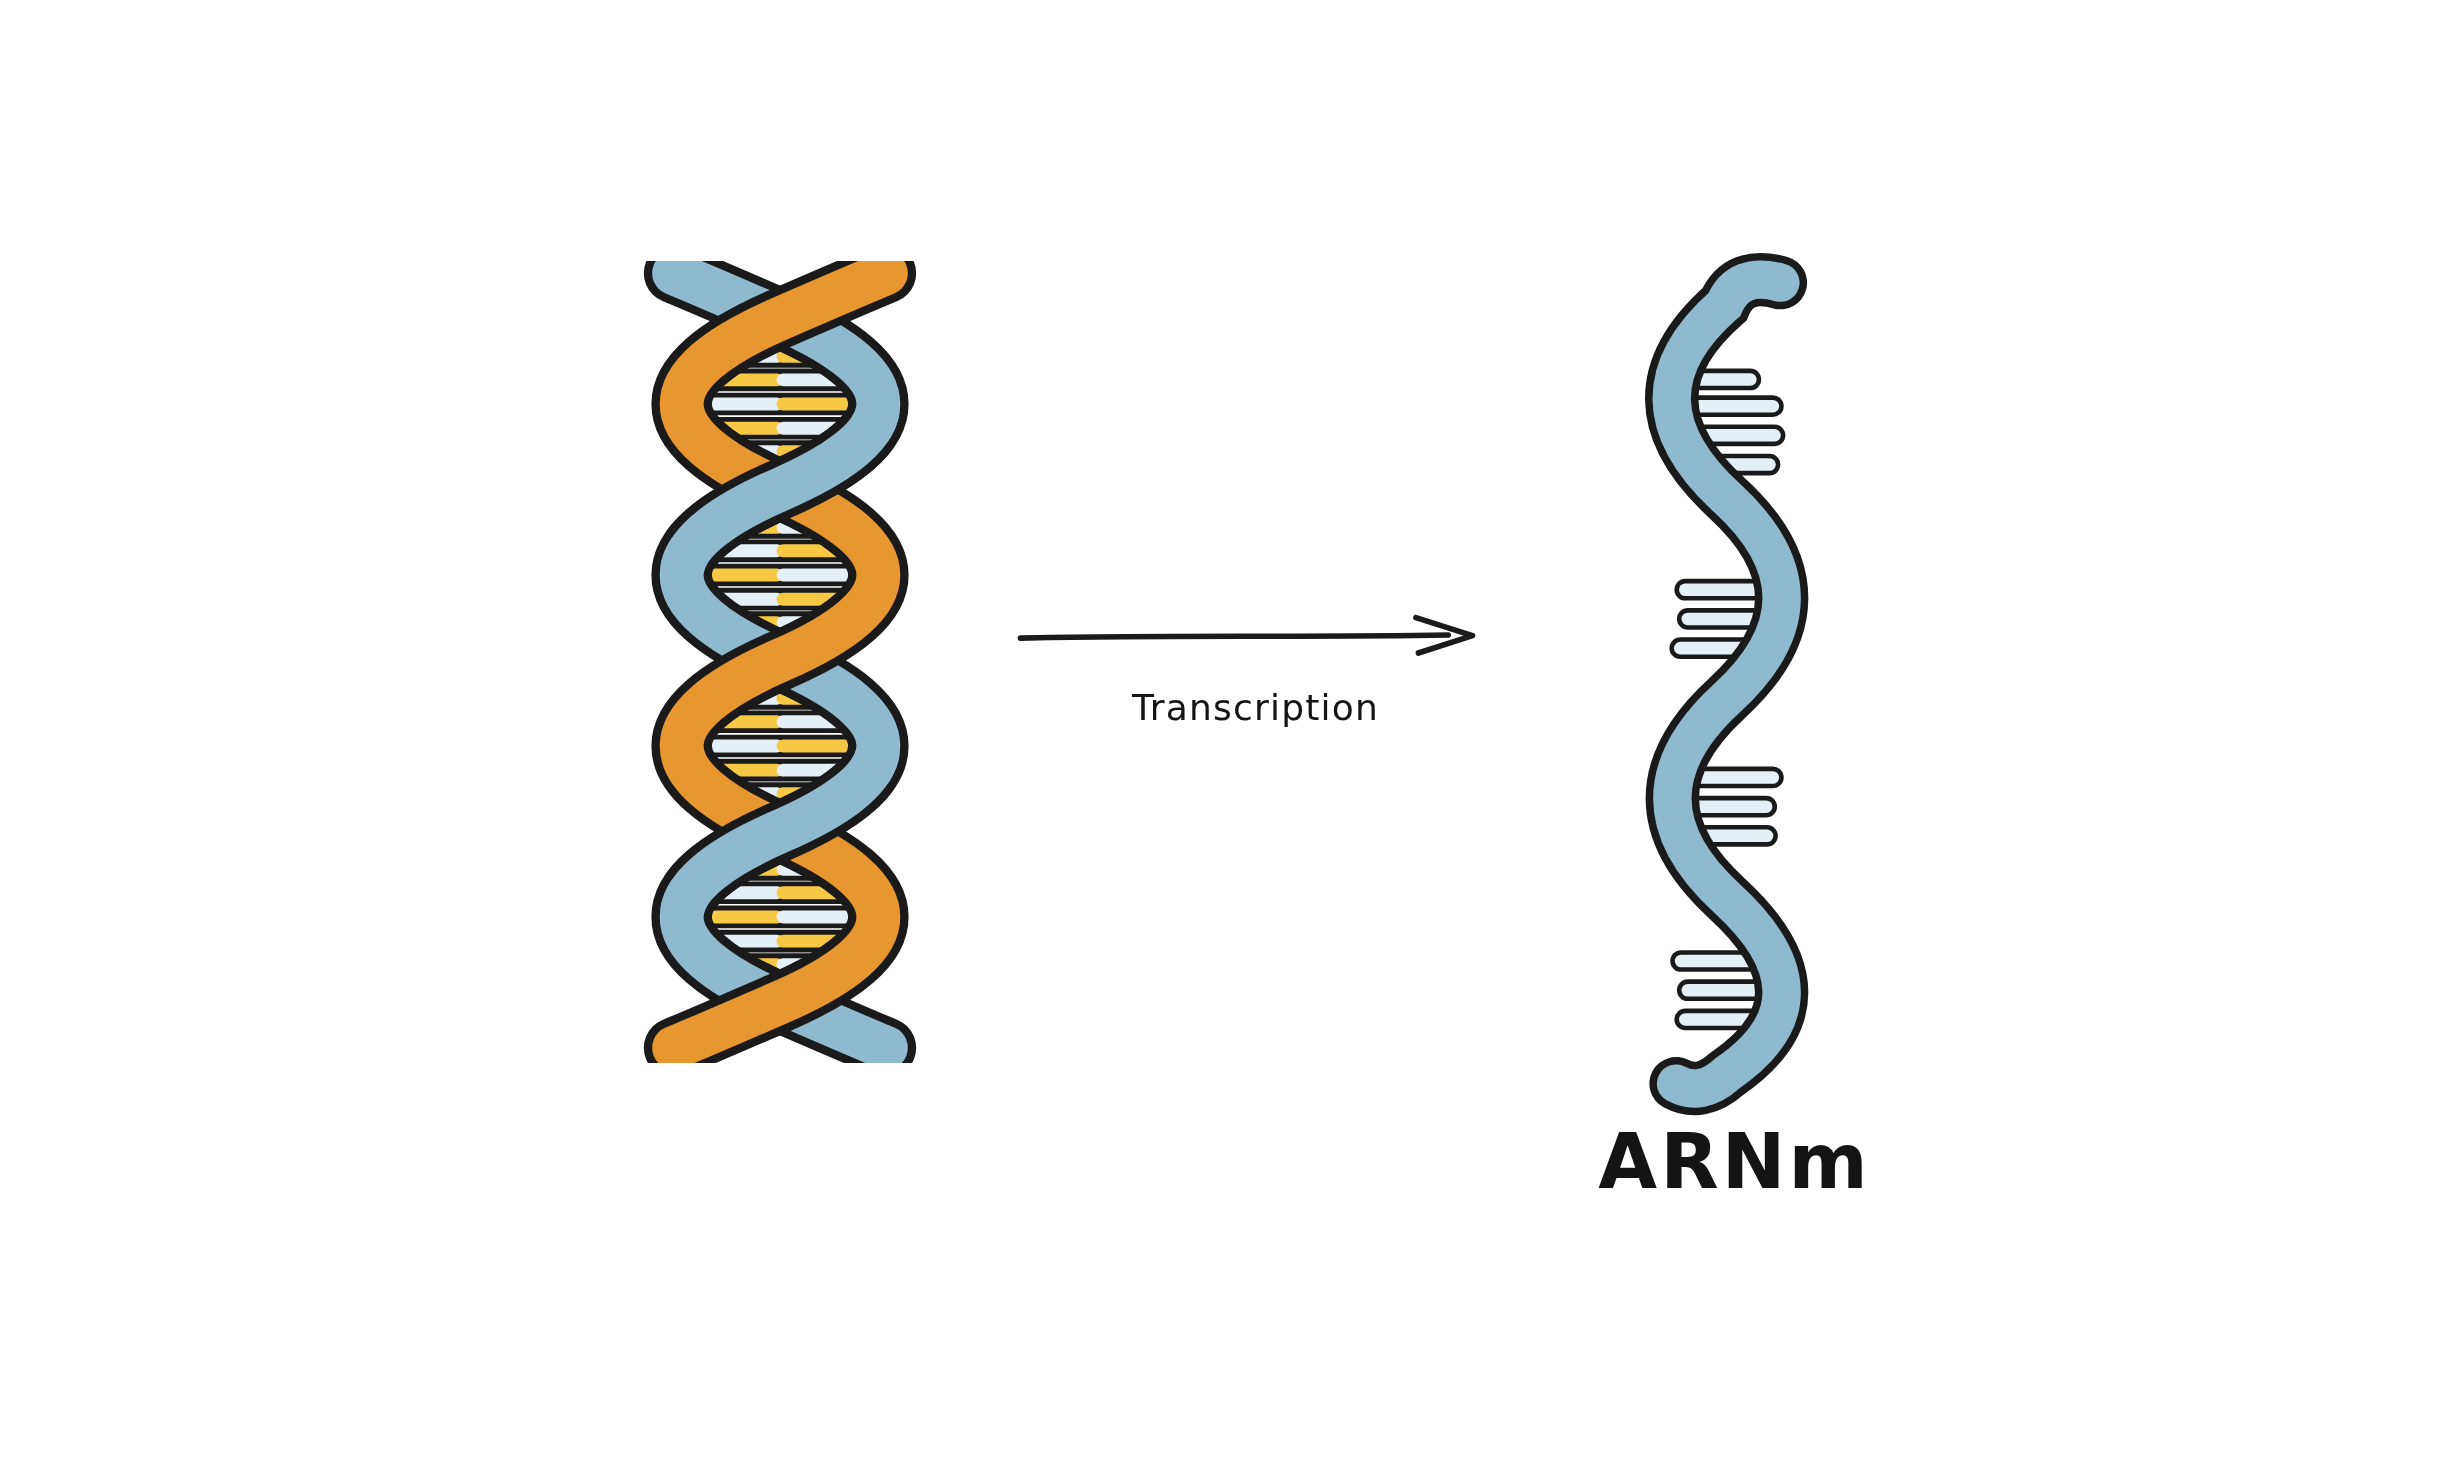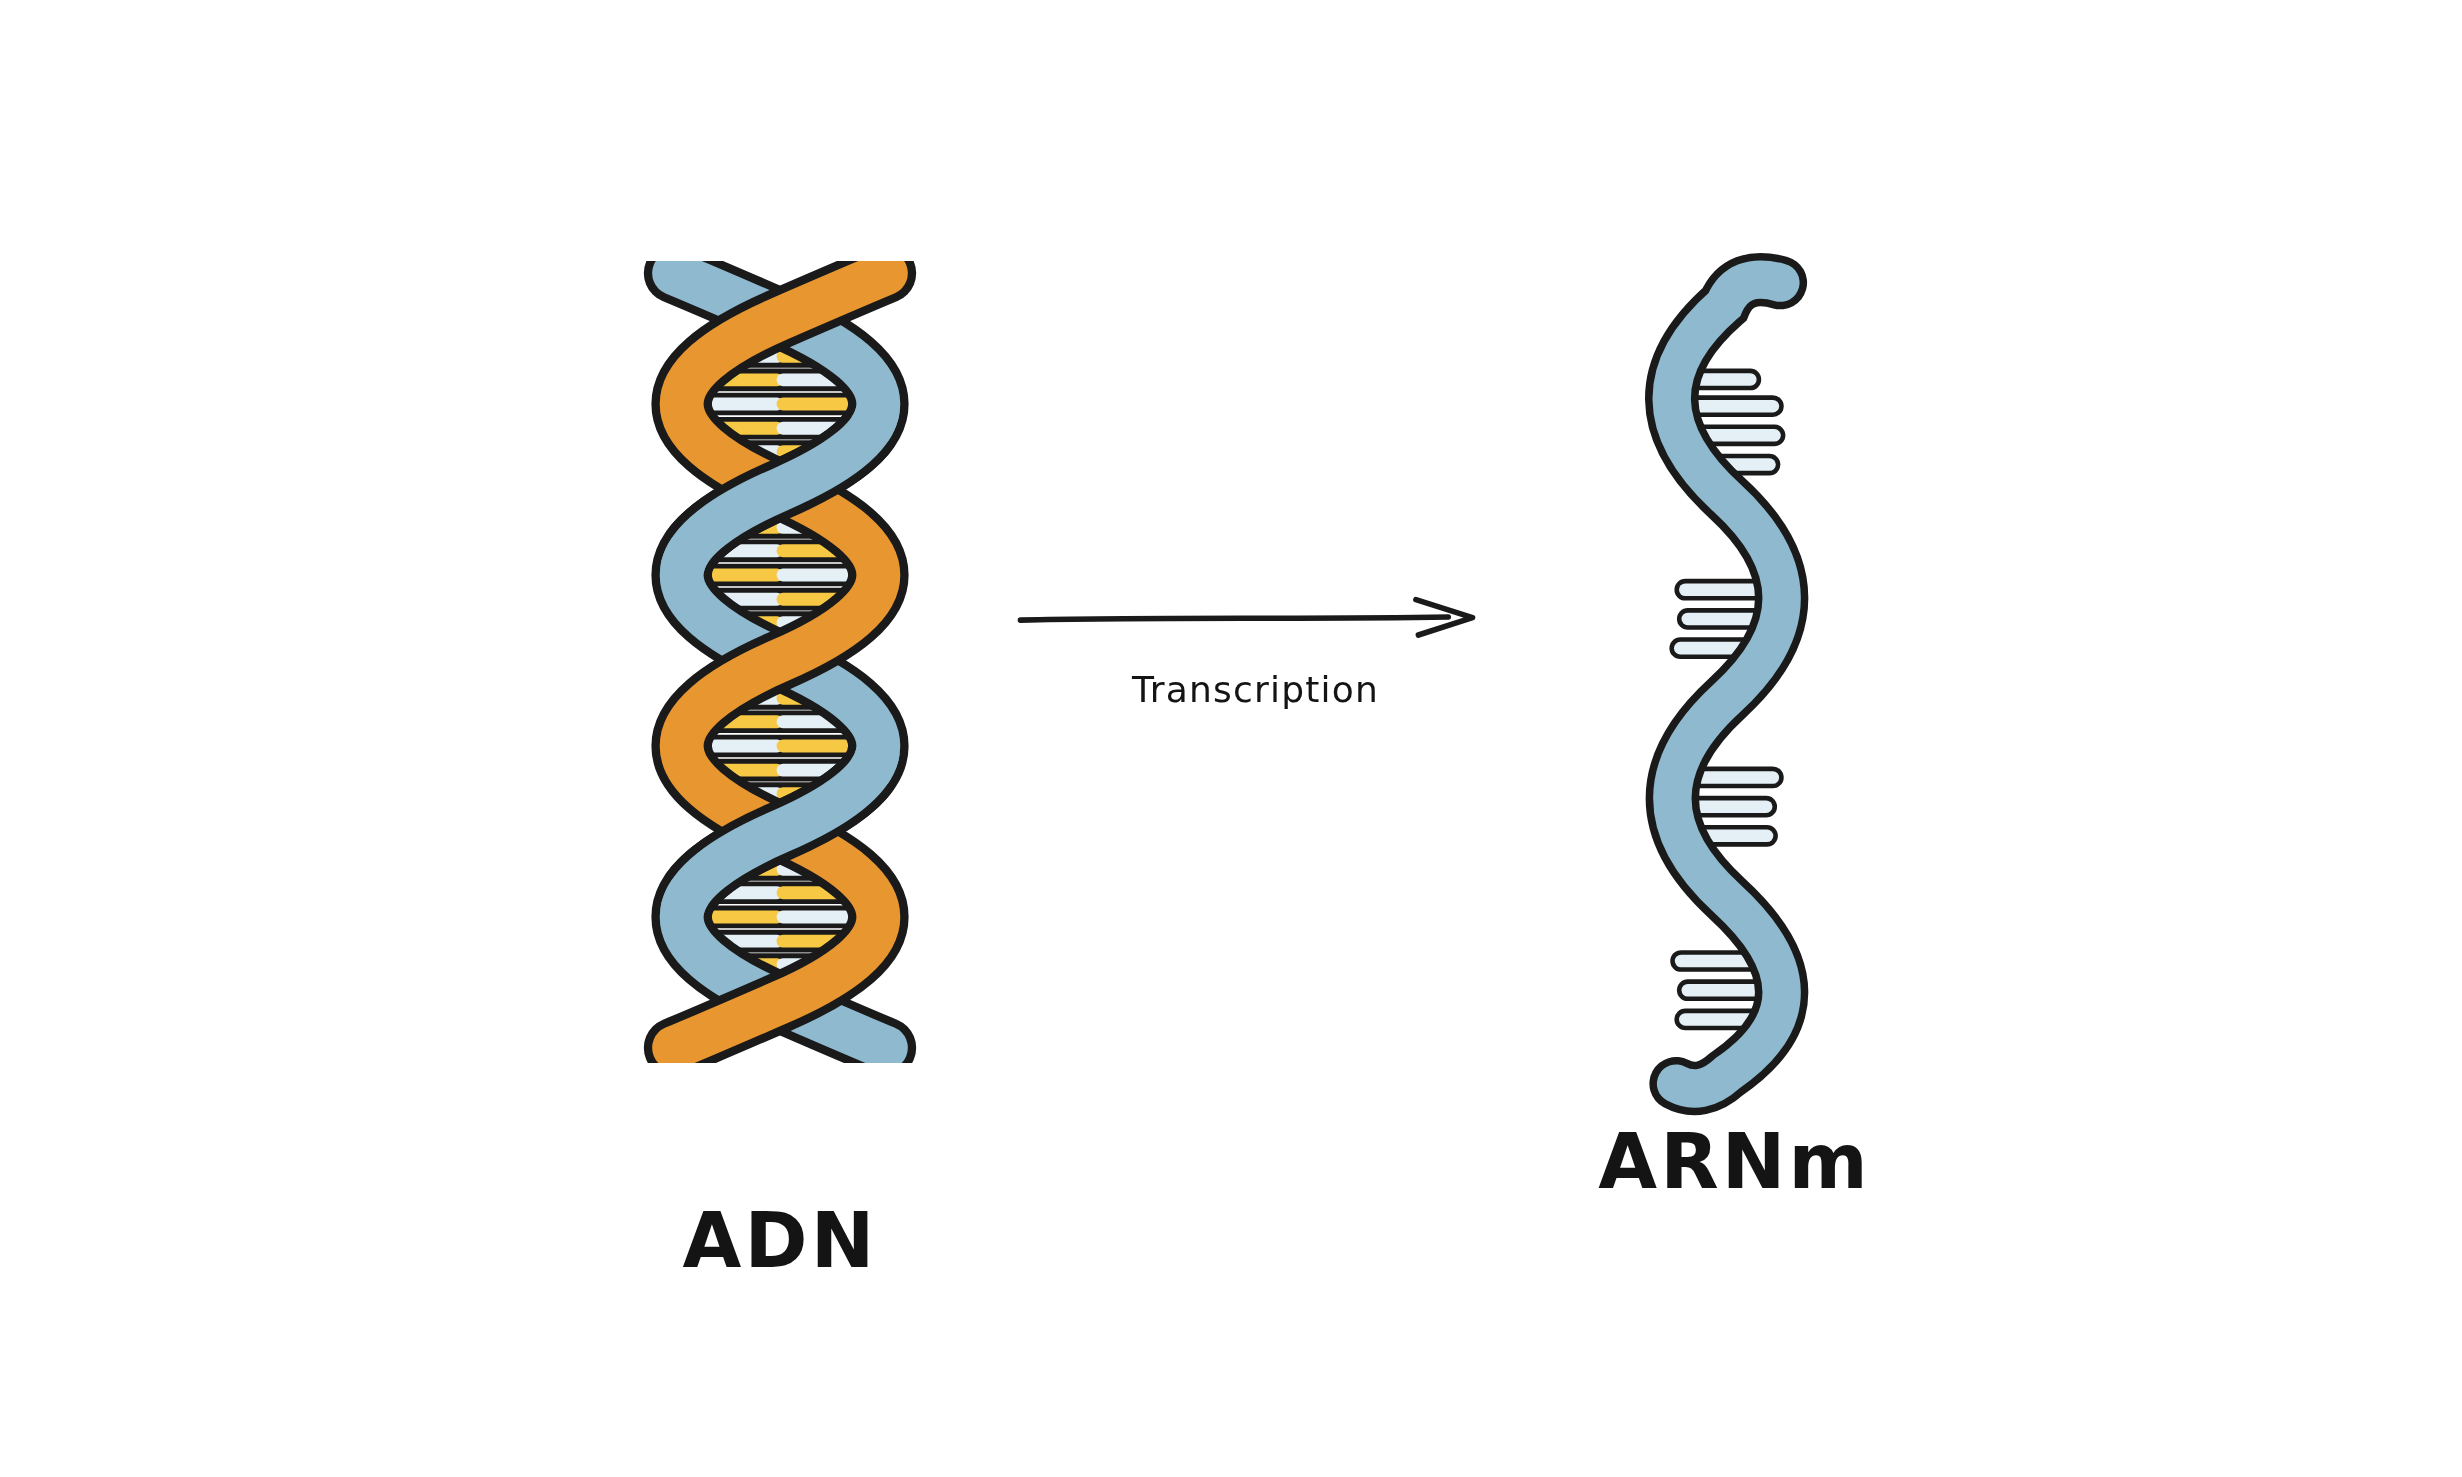--- a/index.html
+++ b/index.html
@@ -23,21 +23,21 @@
   figure.molecule{margin:0;position:absolute;display:flex;flex-direction:column;align-items:center;}
   .dna-figure{left:606px;top:261px;width:348px;}
   .mrna-figure{left:1601px;top:239px;width:267px;}
   .caption{
     font-weight:700;font-size:76px;color:var(--text);
     letter-spacing:3.1px;line-height:1;
   }
   .dna-figure .caption{margin-top:140px;}
   .mrna-figure .caption{}
   .process{
-    position:absolute;left:1013px;top:592px;width:485px;
+    position:absolute;left:1013px;top:610px;width:485px;
     display:flex;flex-direction:column;align-items:center;
   }
   .process-label{
     font-size:36px;color:var(--text);margin-top:27px;letter-spacing:1.2px;
   }
 
   
   .so{fill:none;stroke:var(--outline);stroke-width:80;stroke-linecap:round;}
   .sb{fill:none;stroke:var(--dna-strand-blue);stroke-width:58;stroke-linecap:round;}
   .sg{fill:none;stroke:var(--dna-strand-orange);stroke-width:58;stroke-linecap:round;}
@@ -180,21 +180,20 @@
         <path class="sg" d="M340,-14 Q292,6 200,46 Q-60,159 200,272 Q460,385 200,498 Q-60,611 200,724 Q460,837 200,950 Q108,990 60,1010"></path>
       </g>
 
       <g>
         <path class="po" d="M318.3,192.9 Q291,232.5 200,272 Q109,311.6 81.7,351.1"></path>
         <path class="pf" d="M328.7,170.3 Q317,221.2 200,272 Q83,322.9 71.3,373.7"></path>
         <path class="po" d="M318.3,644.9 Q291,684.5 200,724 Q109,763.6 81.7,803.1"></path>
         <path class="pf" d="M328.7,622.3 Q317,673.2 200,724 Q83,774.9 71.3,825.7"></path>
       </g>
     </svg>
-    <figcaption class="caption">ADN</figcaption>
   </figure>
 
   <div class="process">
     <svg class="arrow" width="485" height="50" viewBox="0 0 780 80" aria-hidden="true">
       <path class="ao" d="M12,45 C220,40 470,44 700,40"></path>
       <path class="ao" d="M648,12 L739,41 L652,69"></path>
     </svg>
     <div class="process-label">Transcription</div>
   </div>
 

